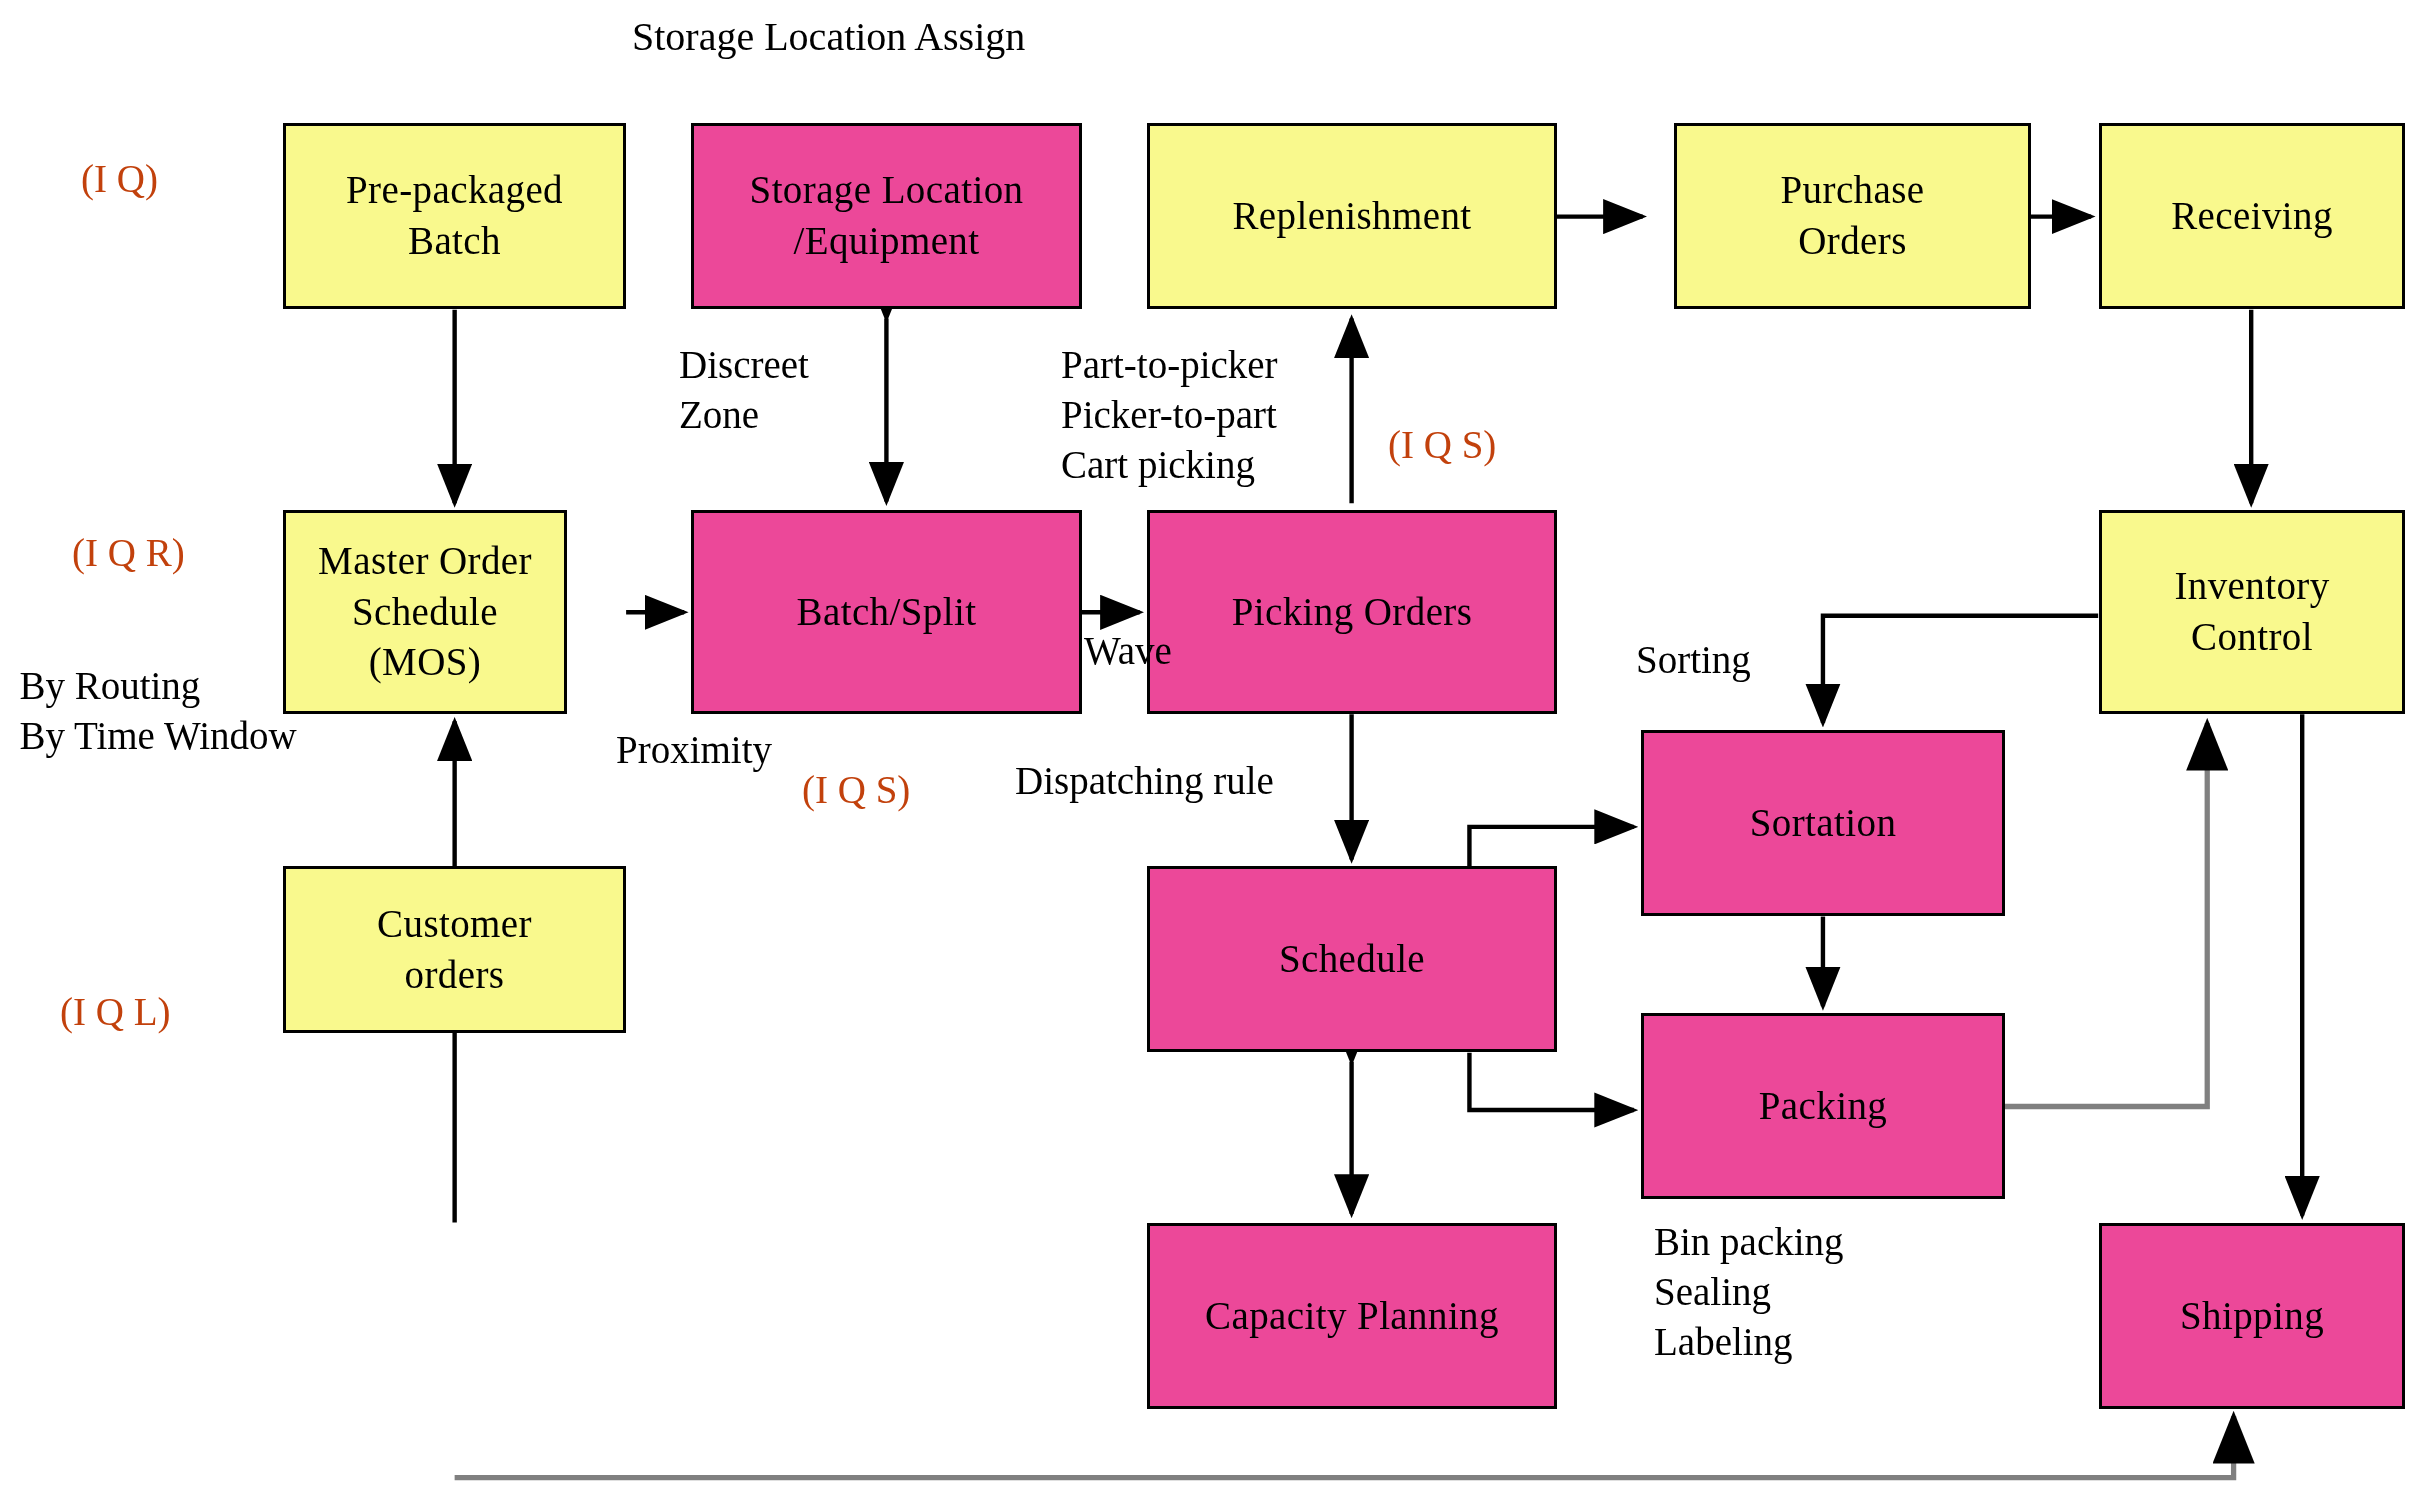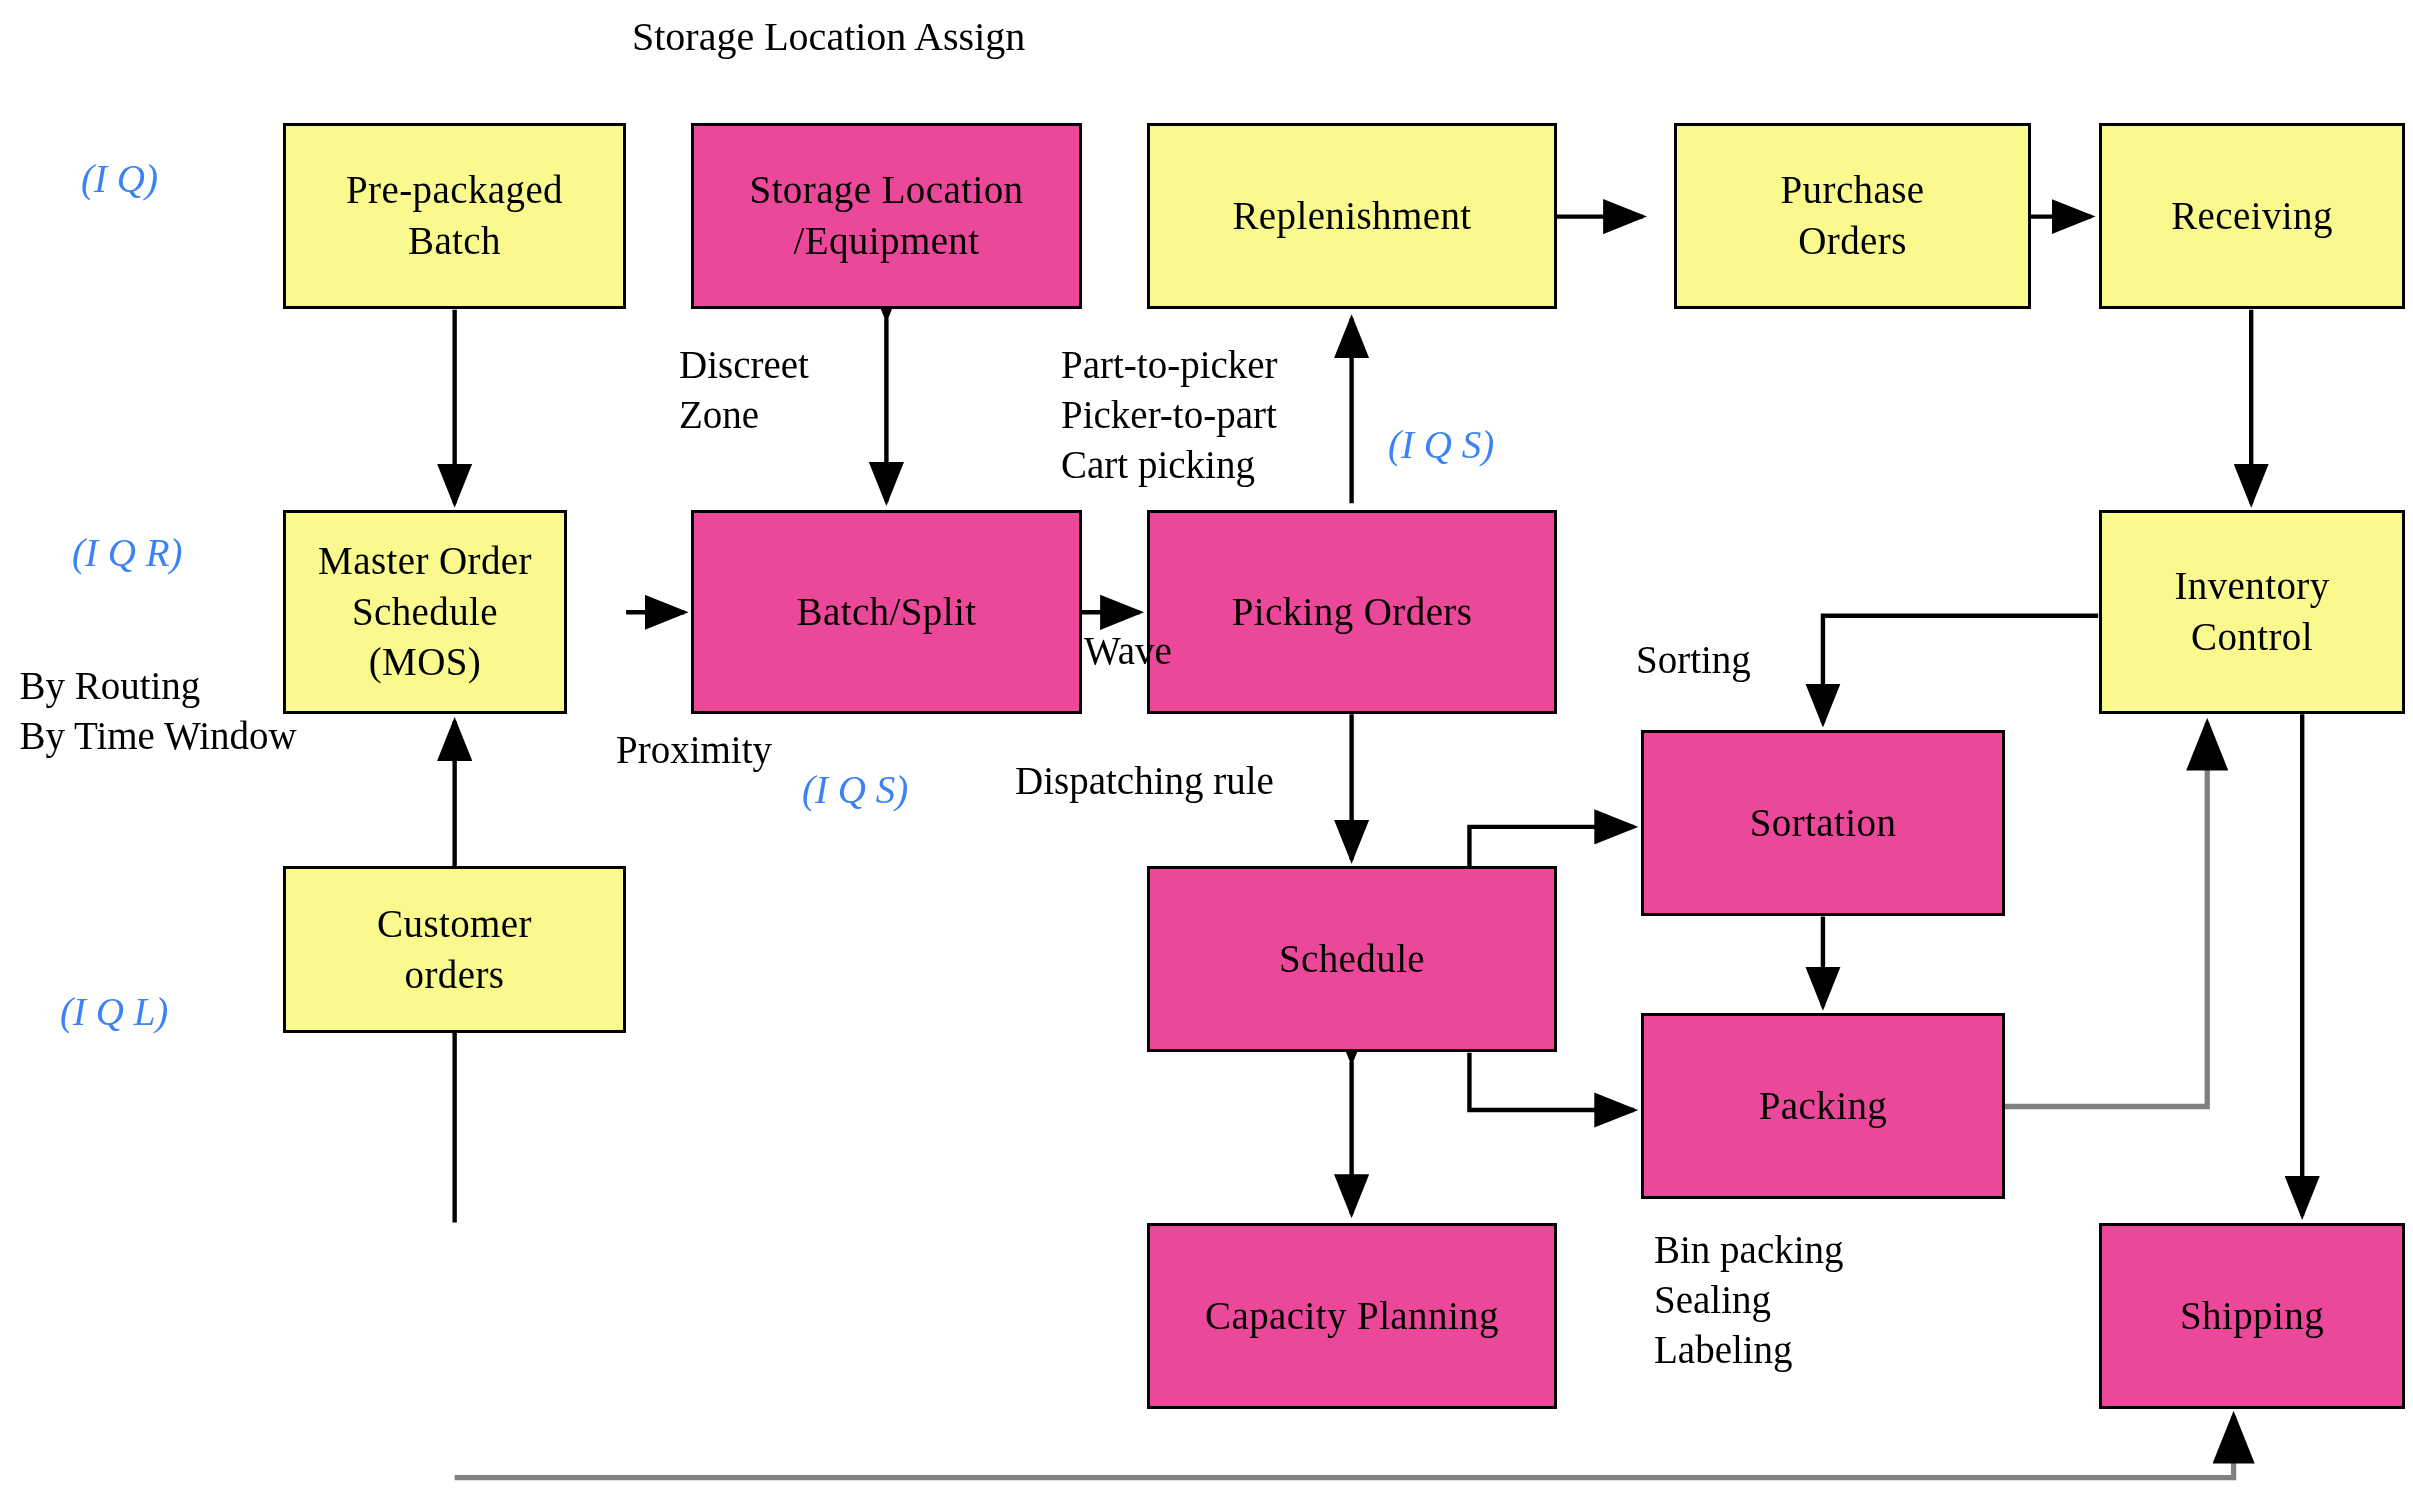--- a/index.html
+++ b/index.html
@@ -41,21 +41,21 @@
   .node.green  { background: #ec4899; }
 
   .anno {
     position: absolute;
     color: #000000;
     font-size: 39px;
     line-height: 1.28;
     white-space: pre-line;
     z-index: 4;
   }
-  .anno.red { color: #3b82f6; font-style: italic; }
+  .anno.red { color: #c2410c; }
   .anno.title { font-size: 40px; }
 </style>
 </head>
 <body>
 
 <div id="canvas">
 
   <svg id="wires" viewBox="0 0 2744 1712" xmlns="http://www.w3.org/2000/svg">
     <defs>
       <marker id="ah" markerWidth="10" markerHeight="8" refX="9" refY="4" orient="auto" markerUnits="strokeWidth">
@@ -197,18 +197,18 @@
   <div class="anno" style="left:1636px; top:635px;">Sorting</div>
 
   <div class="anno" style="left:616px; top:725px;">Proximity</div>
 
   <div class="anno red" style="left:802px; top:765px;">(I Q S)</div>
 
   <div class="anno" style="left:1015px; top:756px;">Dispatching  rule</div>
 
   <div class="anno red" style="left:60px; top:987px;">(I Q L)</div>
 
-  <div class="anno" style="left:1654px; top:1217px;margin-top:8px;">Bin  packing
+  <div class="anno" style="left:1654px; top:1217px;">Bin  packing
 Sealing
 Labeling</div>
 
 </div>
 
 
 </body></html>

